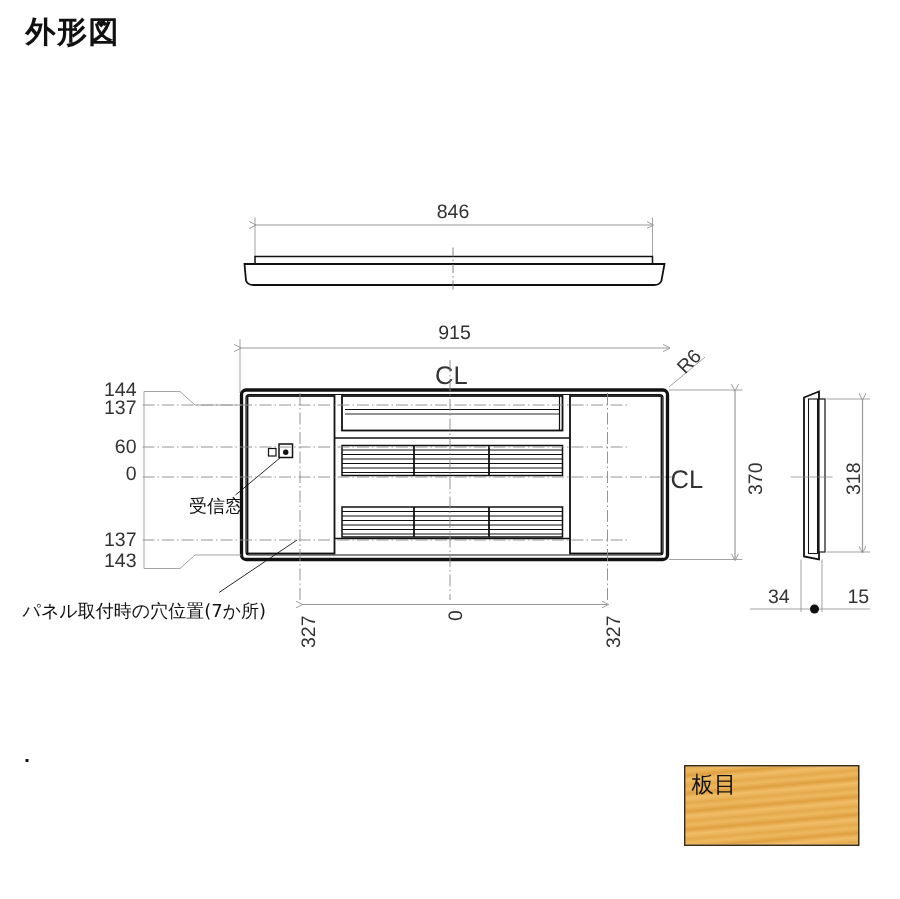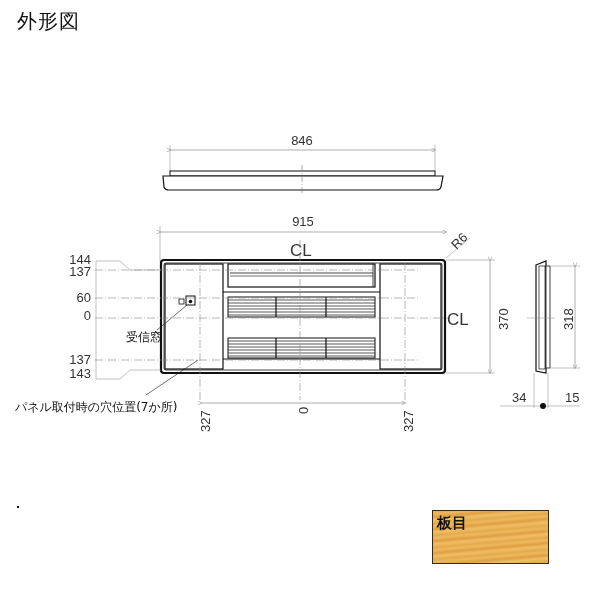--- a/index.html
+++ b/index.html
@@ -1,23 +1,23 @@
 <!DOCTYPE html>
 <html><head>
 <meta charset="utf-8">
 <style>
   html, body { margin:0; padding:0; background:#ffffff; }
   body { width:600px; height:599px; position:relative; overflow:hidden; font-family:"DejaVu Sans", sans-serif; }
-  .title { position:absolute; left:17px; top:8px; font-size:20px; font-weight:normal; color:#111; letter-spacing:1px; }
+  .title { position:absolute; left:17px; top:8px; font-size:20px; font-weight:bold; color:#111; letter-spacing:1px; }
   svg { position:absolute; left:0; top:0; }
   .dim { font-family:"Liberation Sans Narrow","Liberation Sans", sans-serif; font-size:13px; fill:#333; }
   .lbl { font-family:"DejaVu Sans", sans-serif; font-size:12px; fill:#111; }
   .cl  { font-family:"Liberation Sans", sans-serif; font-size:17px; fill:#333; }
-  .wood { position:absolute; left:432px; top:510px; width:115px; height:52px; border:1px solid #3a2a10;
-          background: repeating-linear-gradient(175deg, #e3a94a 0px, #edb85e 3px, #dfa041 6px, #f0bd66 9px, #e6ad50 12px); font-weight: bold; }
+  .wood { position:absolute; left:456px; top:510px; width:115px; height:52px; border:1px solid #3a2a10;
+          background: repeating-linear-gradient(175deg, #e3a94a 0px, #edb85e 3px, #dfa041 6px, #f0bd66 9px, #e6ad50 12px); }
   .wood-label { position:absolute; left:4px; top:3px; font-size:15px; color:#111; }
   .dot { position:absolute; left:17px; top:506px; width:2px; height:2px; background:#111; }
 </style>
 </head>
 <body>
 
 <div class="title">外形図</div>
 
 <svg width="600" height="599" viewBox="0 0 600 599">
   <defs>

